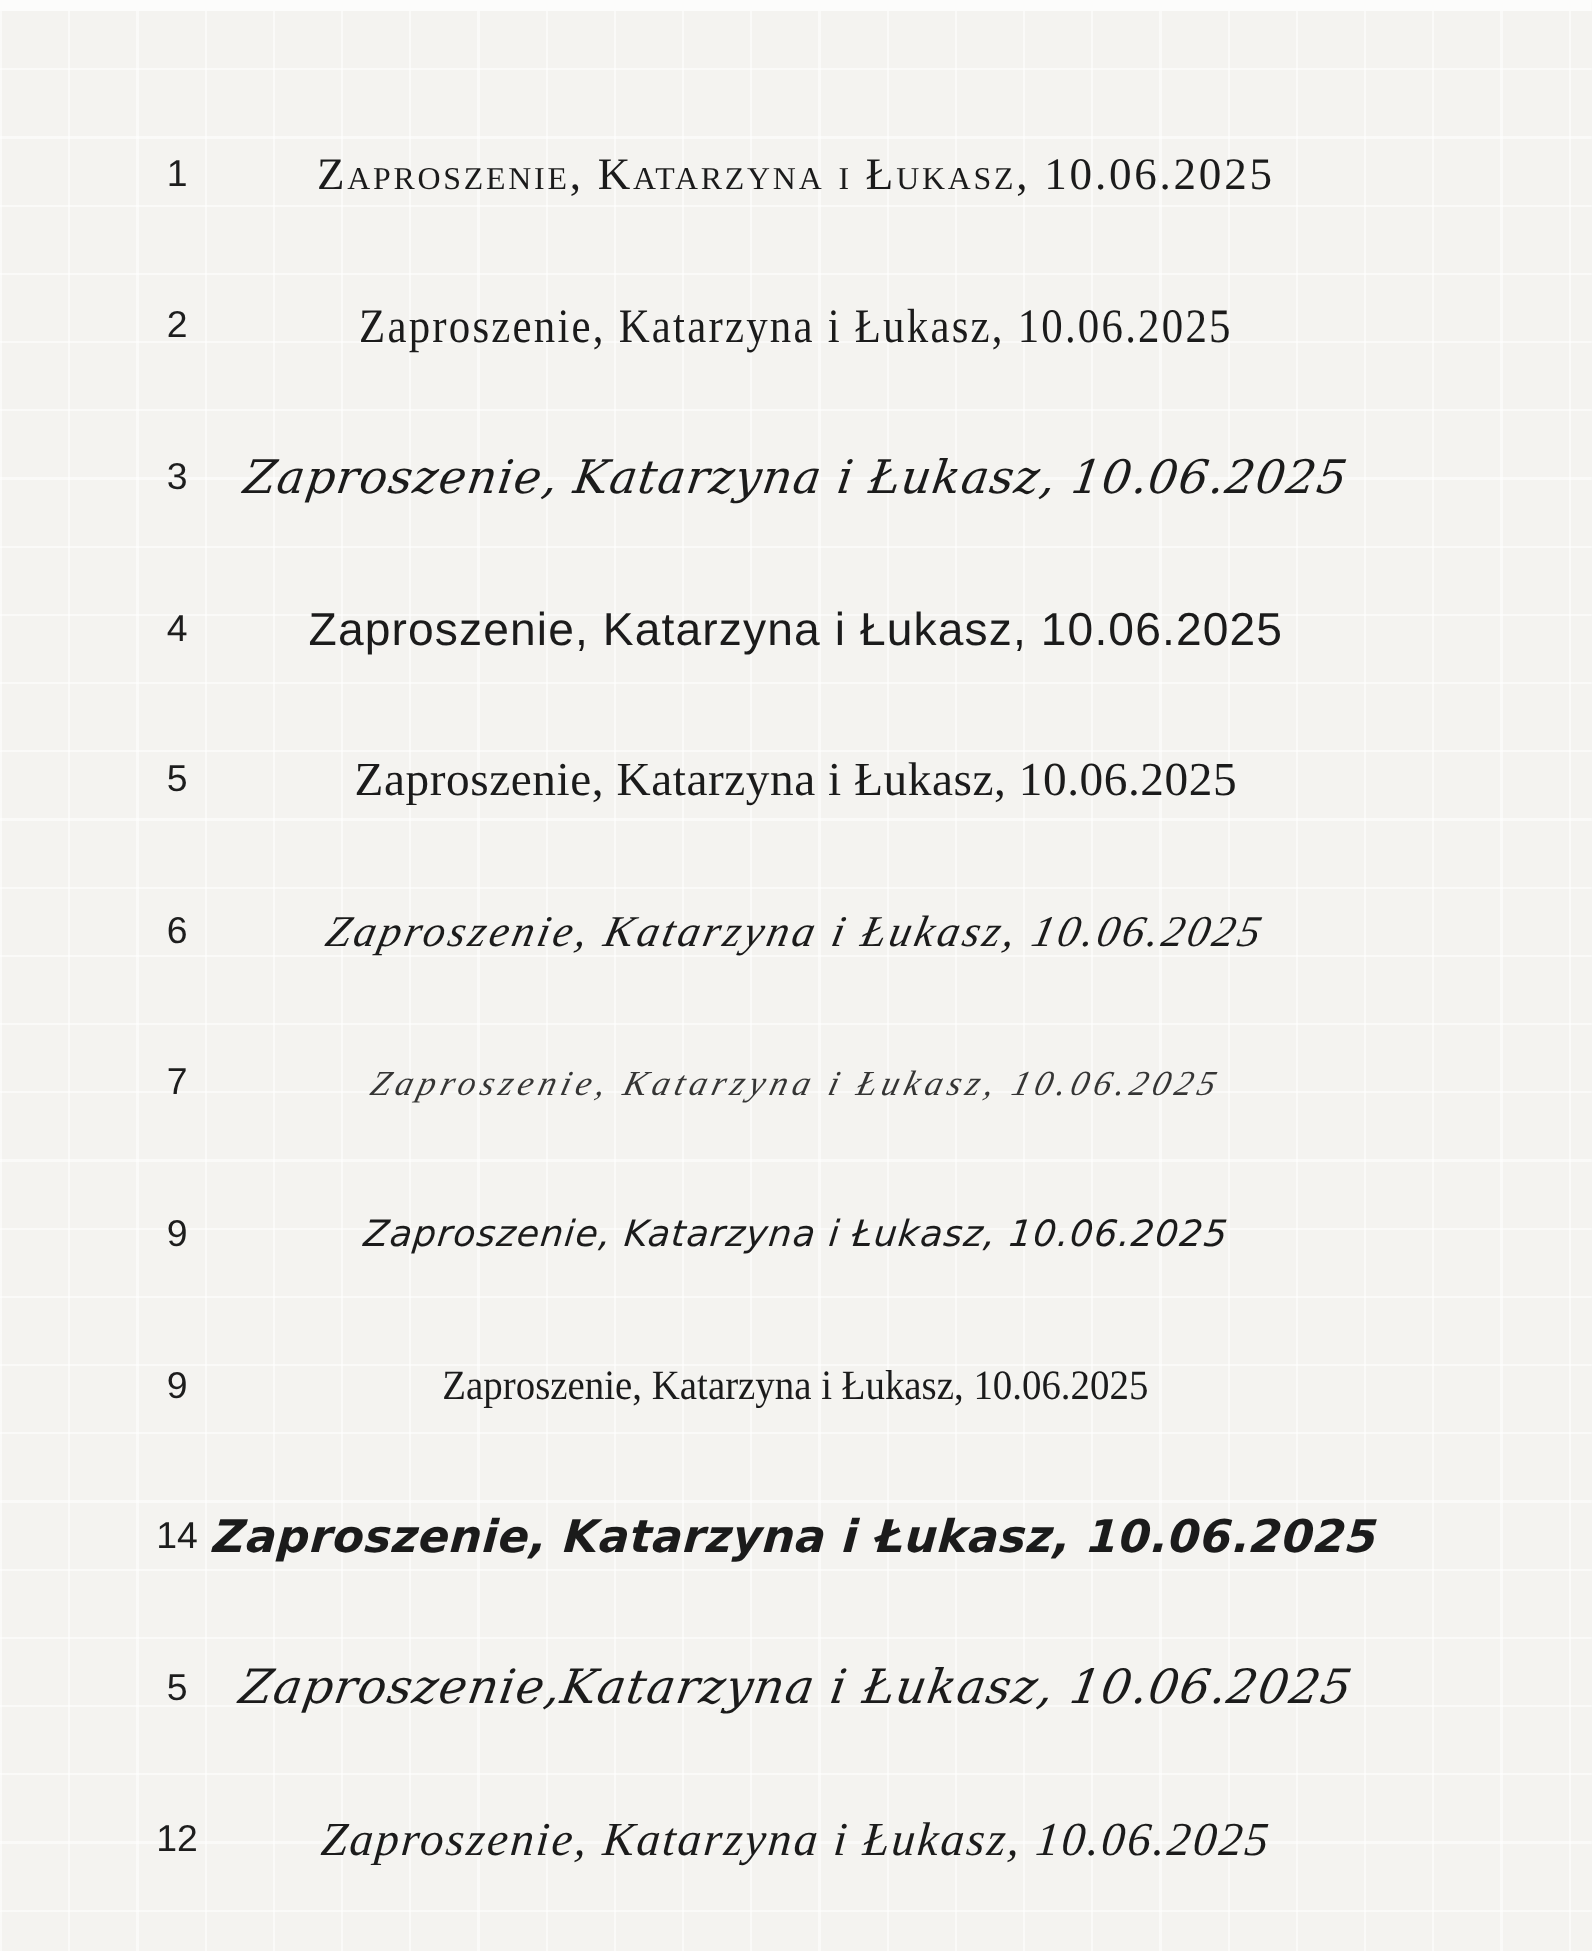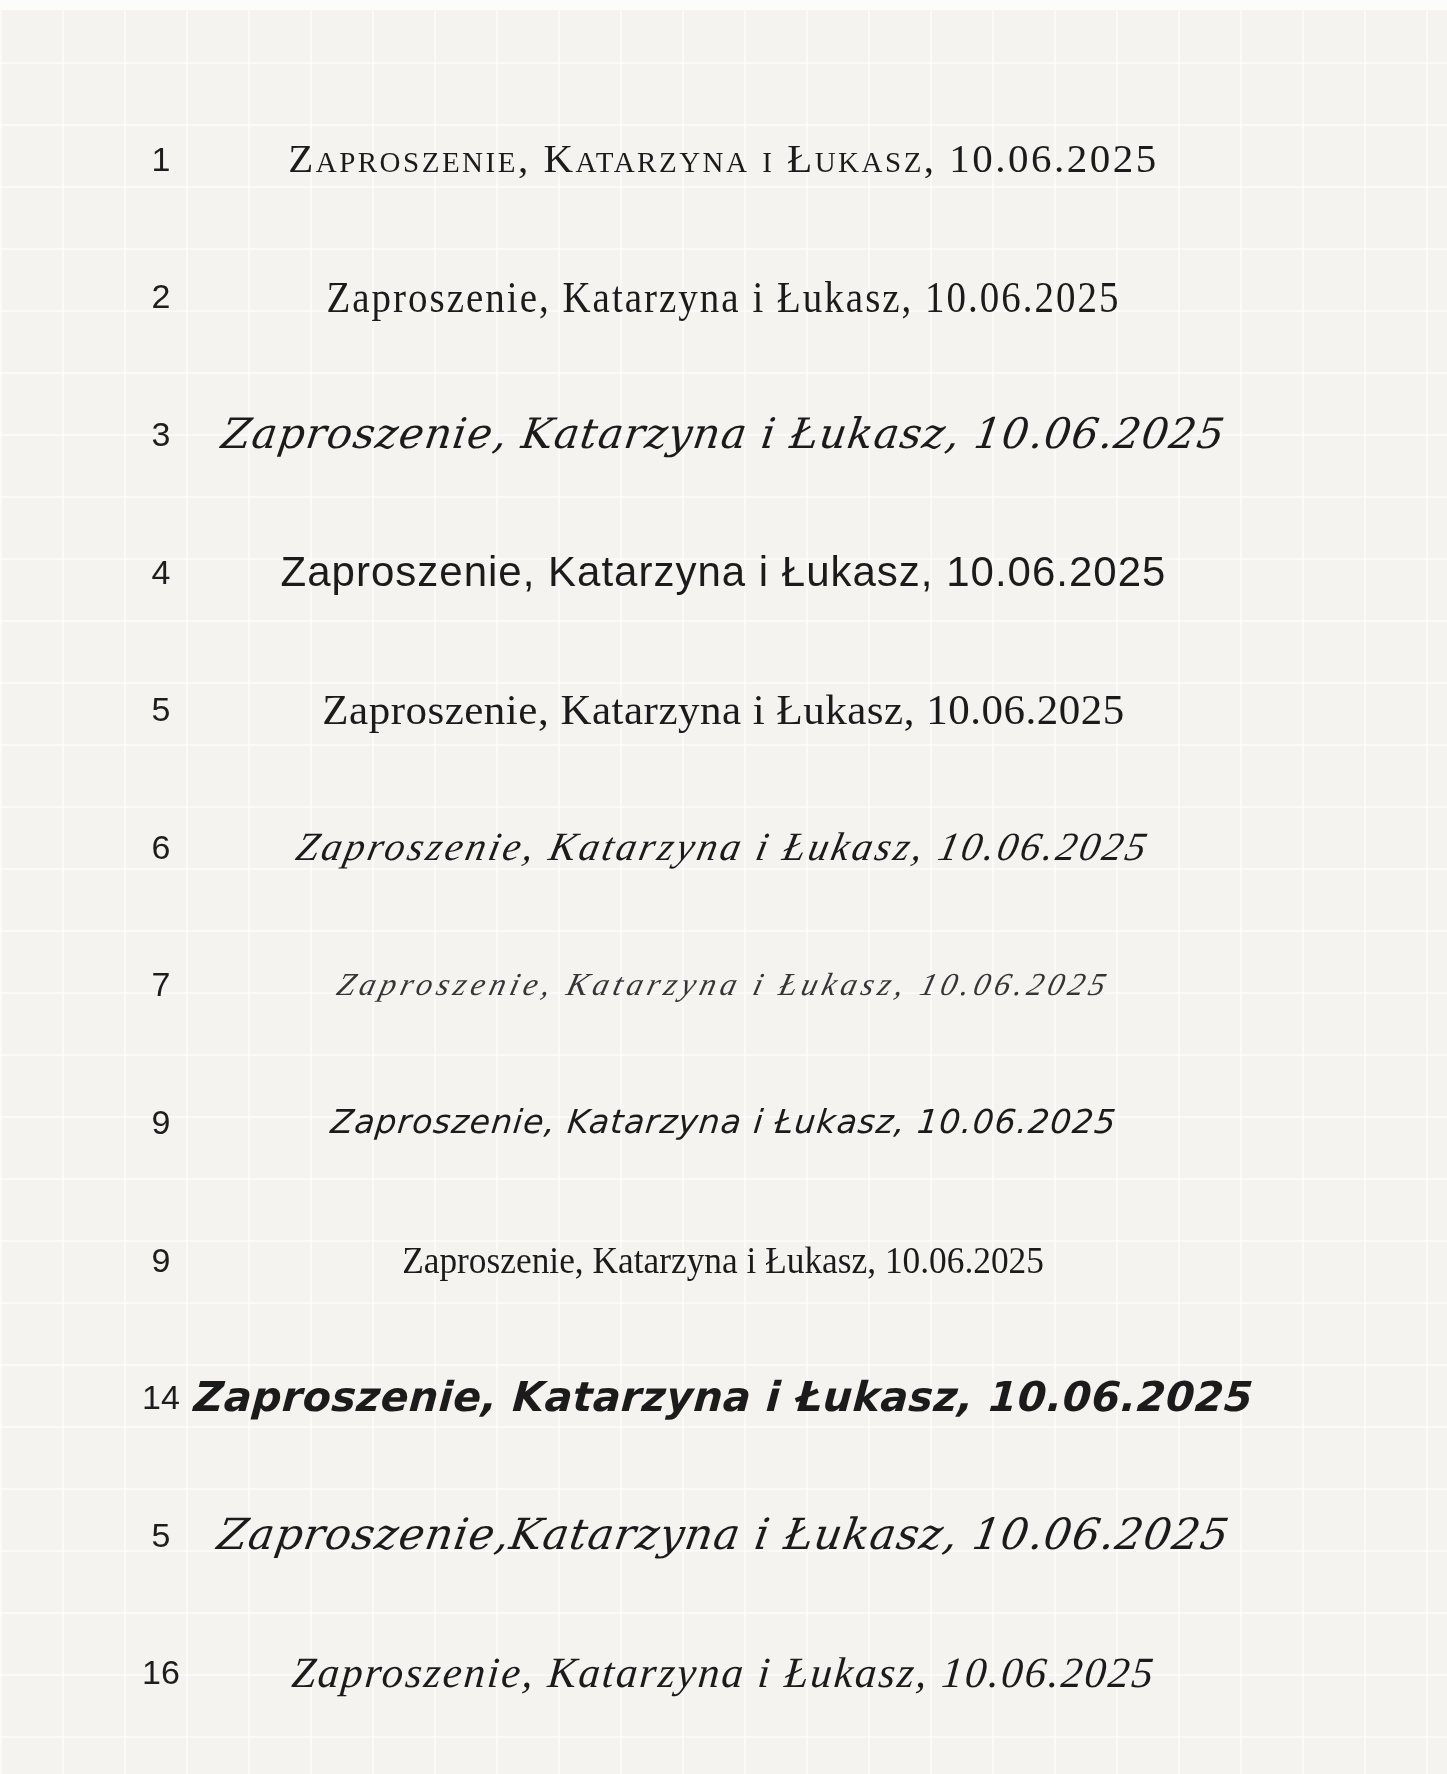--- a/index.html
+++ b/index.html
@@ -187,16 +187,16 @@
     </div>
     <div class="row">
       <span class="row-number">14</span>
       <span class="sample script-retro-bold">Zaproszenie, Katarzyna i Łukasz, 10.06.2025</span>
     </div>
     <div class="row">
       <span class="row-number">5</span>
       <span class="sample script-classic">Zaproszenie,Katarzyna i Łukasz, 10.06.2025</span>
     </div>
     <div class="row">
-      <span class="row-number">16</span>
+      <span class="row-number">12</span>
       <span class="sample script-italic">Zaproszenie, Katarzyna i Łukasz, 10.06.2025</span>
     </div>
   </div>
 
 </body></html>

